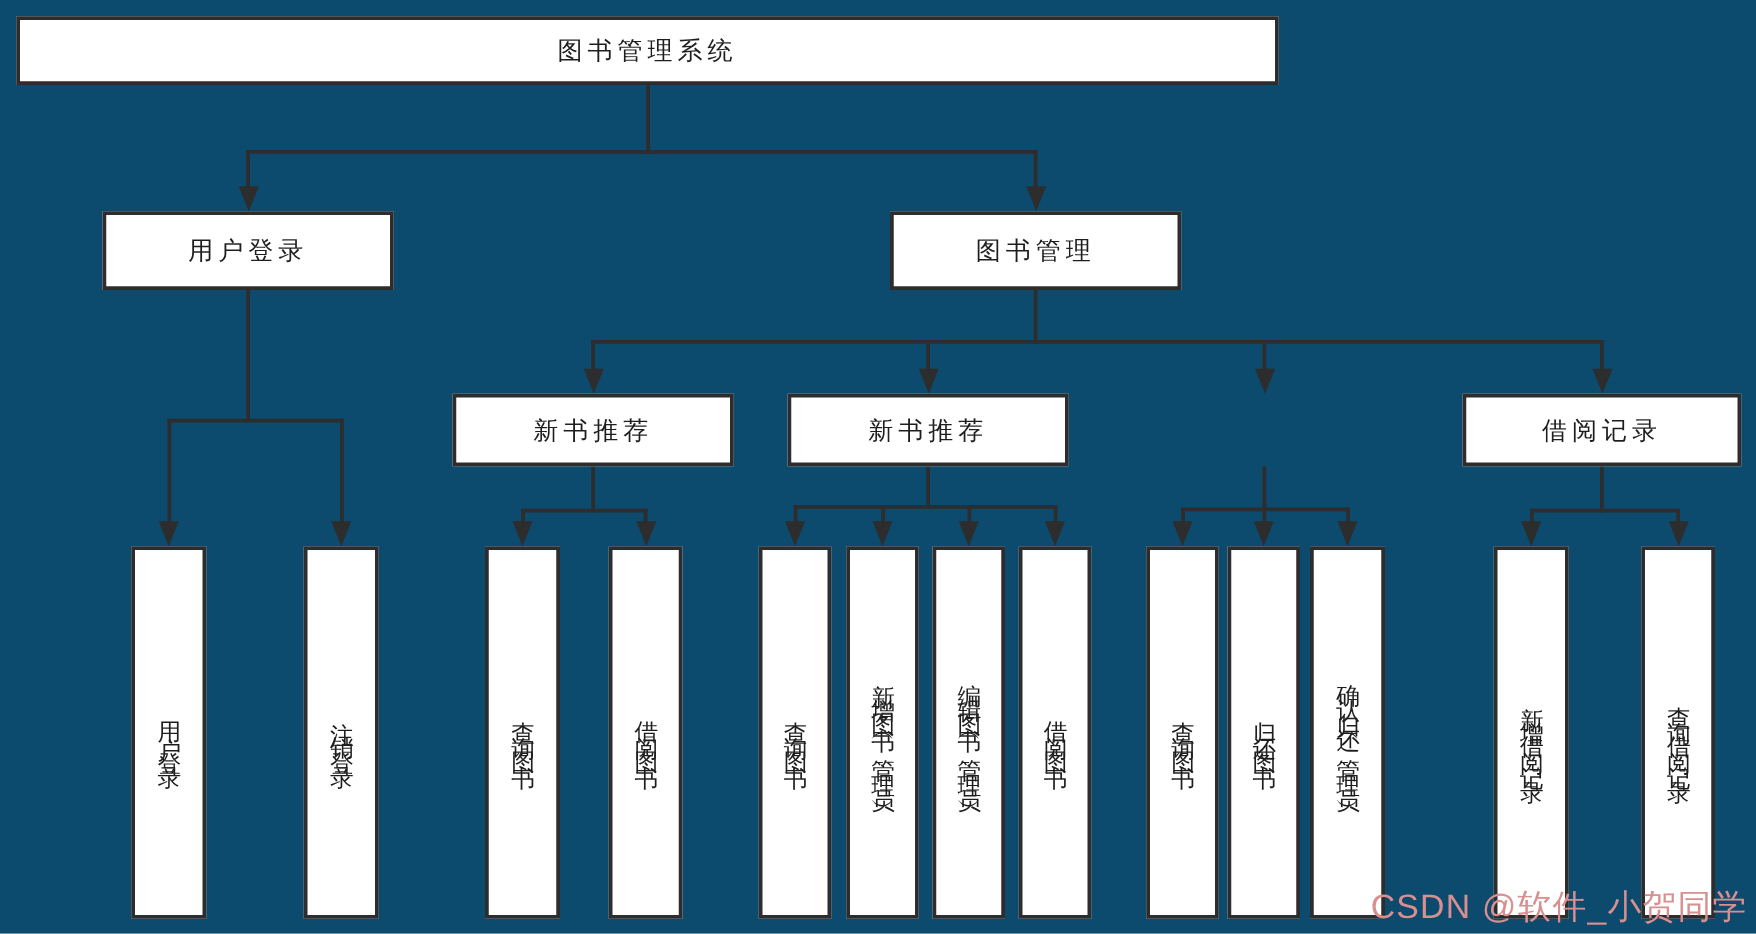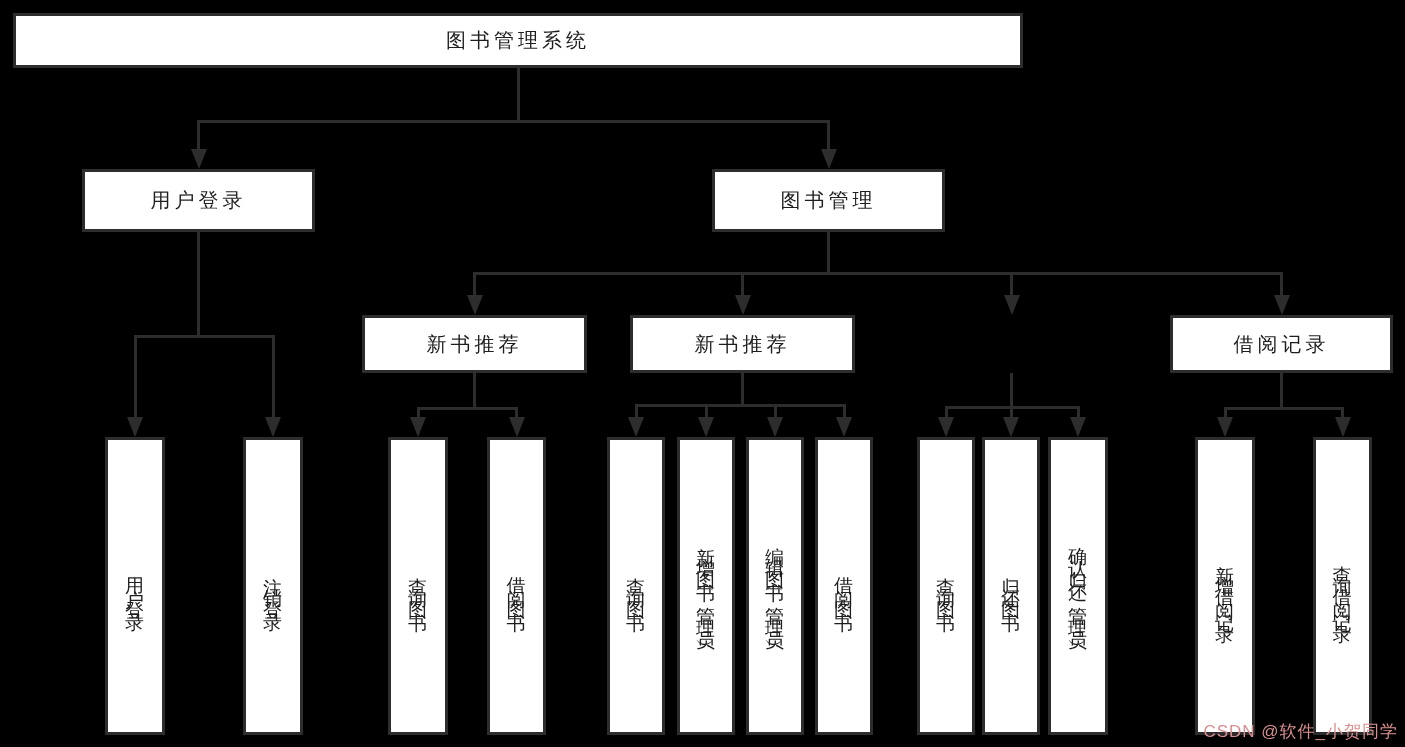--- a/index.html
+++ b/index.html
@@ -17,28 +17,28 @@
     writing-mode:vertical-rl;text-orientation:mixed;letter-spacing:12px;
     line-height:1;display:block;
   }
   .hline,.vline{position:absolute;background:#2d2d2d;}
   .arrow{
     position:absolute;width:0;height:0;
     border-left:8px solid transparent;border-right:8px solid transparent;
     border-top:20px solid #2d2d2d;
   }
   .watermark{
-    position:absolute;right:7px;bottom:4px;font-size:17px;letter-spacing:1px;
+    position:absolute;right:7px;bottom:4px;font-size:27px;letter-spacing:1px;
     color:#d98f8f;white-space:nowrap;
   }
 </style>
 </head>
 <body>
 
-<div id="stage" style="background: #000000;">
+<div id="stage" style="background: #0c4a6e;">
     <div class="vline" style="left: 516.5px; top: 68px; width: 3px; height: 55px; background: rgb(45, 45, 45);"></div>
     <div class="hline" style="left: 197px; top: 120px; width: 633px; height: 3px; background: rgb(45, 45, 45);"></div>
     <div class="vline" style="left: 197px; top: 120px; width: 3px; height: 35px; background: rgb(45, 45, 45);"></div>
     <div class="arrow" style="left: 190.5px; top: 149px; border-top-color: rgb(45, 45, 45);"></div>
     <div class="vline" style="left: 827px; top: 120px; width: 3px; height: 35px; background: rgb(45, 45, 45);"></div>
     <div class="arrow" style="left: 820.5px; top: 149px; border-top-color: rgb(45, 45, 45);"></div>
     <div class="vline" style="left: 197px; top: 232px; width: 3px; height: 106px; background: rgb(45, 45, 45);"></div>
     <div class="hline" style="left: 133.5px; top: 335px; width: 141px; height: 3px; background: rgb(45, 45, 45);"></div>
     <div class="vline" style="left: 133.5px; top: 335px; width: 3px; height: 88px; background: rgb(45, 45, 45);"></div>
     <div class="arrow" style="left: 127px; top: 417px; border-top-color: rgb(45, 45, 45);"></div>

